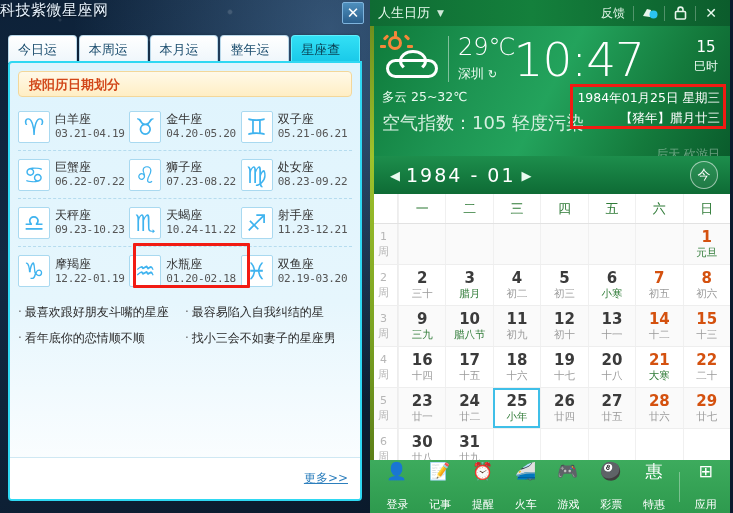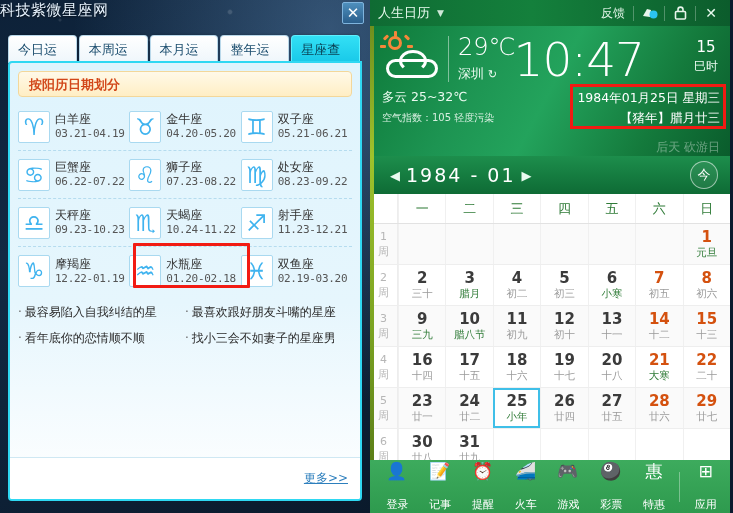--- a/index.html
+++ b/index.html
@@ -110,30 +110,30 @@
   .cloud { position:absolute; left:4px; top:16px; width:52px; height:28px; }
   .cloud::before { content:""; position:absolute; left:0; bottom:0; width:52px; height:19px;
         border:3px solid #fff; border-radius:12px; box-sizing:border-box; background:transparent; }
   .cloud::after { content:""; position:absolute; left:13px; top:0; width:28px; height:22px;
         border:3px solid #fff; border-radius:50%; box-sizing:border-box; border-bottom-color:transparent; background:transparent;}
   .wx-div { width:1px; height:46px; background:rgba(255,255,255,.45); margin:2px 9px 0 4px; }
   .wx-temp { font-size:24px; line-height:26px; font-weight:300; }
   .wx-city { font-size:13px; margin-top:5px; color:#eafaf0; }
   .refresh-icon { font-size:11px; margin-left:4px; cursor:pointer; }
   .wx-l2 { position:absolute; left:12px; top:63px; font-size:12.5px; color:#e9f9ef; }
-  .wx-l3 { position:absolute; left:12px; top:85px; font-size:10px; color:#d7efe0; }
+  .wx-l3 { position:absolute; left:12px; top:85px; font-size:18px; color:#d7efe0; }
 
   .clock { position:absolute; right:86px; top:10px; font-size:47px; line-height:47px; font-weight:300; letter-spacing:-1px; }
   .clock-side { position:absolute; right:12px; top:14px; text-align:center; }
   .clock-num { font-size:15px; line-height:15px; }
   .clock-sub { font-size:12px; margin-top:3px; color:#ecfbf2; }
   .dateblk { position:absolute; right:10px; top:62px; text-align:right; line-height:20px; }
   .d-line1 { font-size:12.5px; color:#fff; }
   .d-line2 { font-size:12.5px; color:#fff; }
-  .d-line3 { font-size:12px; color:rgba(255,255,255,.38); margin-top:9px; }
+  .d-line3 { font-size:12px; color:rgba(255,255,255,.38); margin-top:16px; }
   .hl-date { position:absolute; right:4px; top:58px; width:156px; height:45px; border:3px solid #f21b13; }
 
   .mon-bar {
     height:38px; background:linear-gradient(180deg,#1d8e4c,#0e6b35);
     display:flex; align-items:center; padding-left:14px; position:relative; color:#fff;
   }
   .arrow { font-size:13px; cursor:pointer; padding:0 6px; color:#eafbf0; }
   .montxt { font-size:19px; letter-spacing:2px; font-family:"DejaVu Sans","Liberation Sans",sans-serif; }
   .today-btn {
     position:absolute; right:12px; top:5px; width:28px; height:28px; border-radius:50%;
@@ -287,22 +287,22 @@
             <div class="zmeta">
               <div class="zname">双鱼座</div>
               <div class="zdate">02.19-03.20</div>
             </div>
           </div>
           <div class="hl-box hl-aquarius"></div>
         </div>
       </div>
 
       <div class="hotlist">
+        <div class="hotitem">最喜欢跟好朋友斗嘴的星座</div>
         <div class="hotitem">最容易陷入自我纠结的星</div>
-        <div class="hotitem">最喜欢跟好朋友斗嘴的星座</div>
         <div class="hotitem">看年底你的恋情顺不顺</div>
         <div class="hotitem">找小三会不如妻子的星座男</div>
       </div>
 
       <div class="morebar">
         <div class="more">更多&gt;&gt;</div>
       </div>
     </div>
   </div>
 

